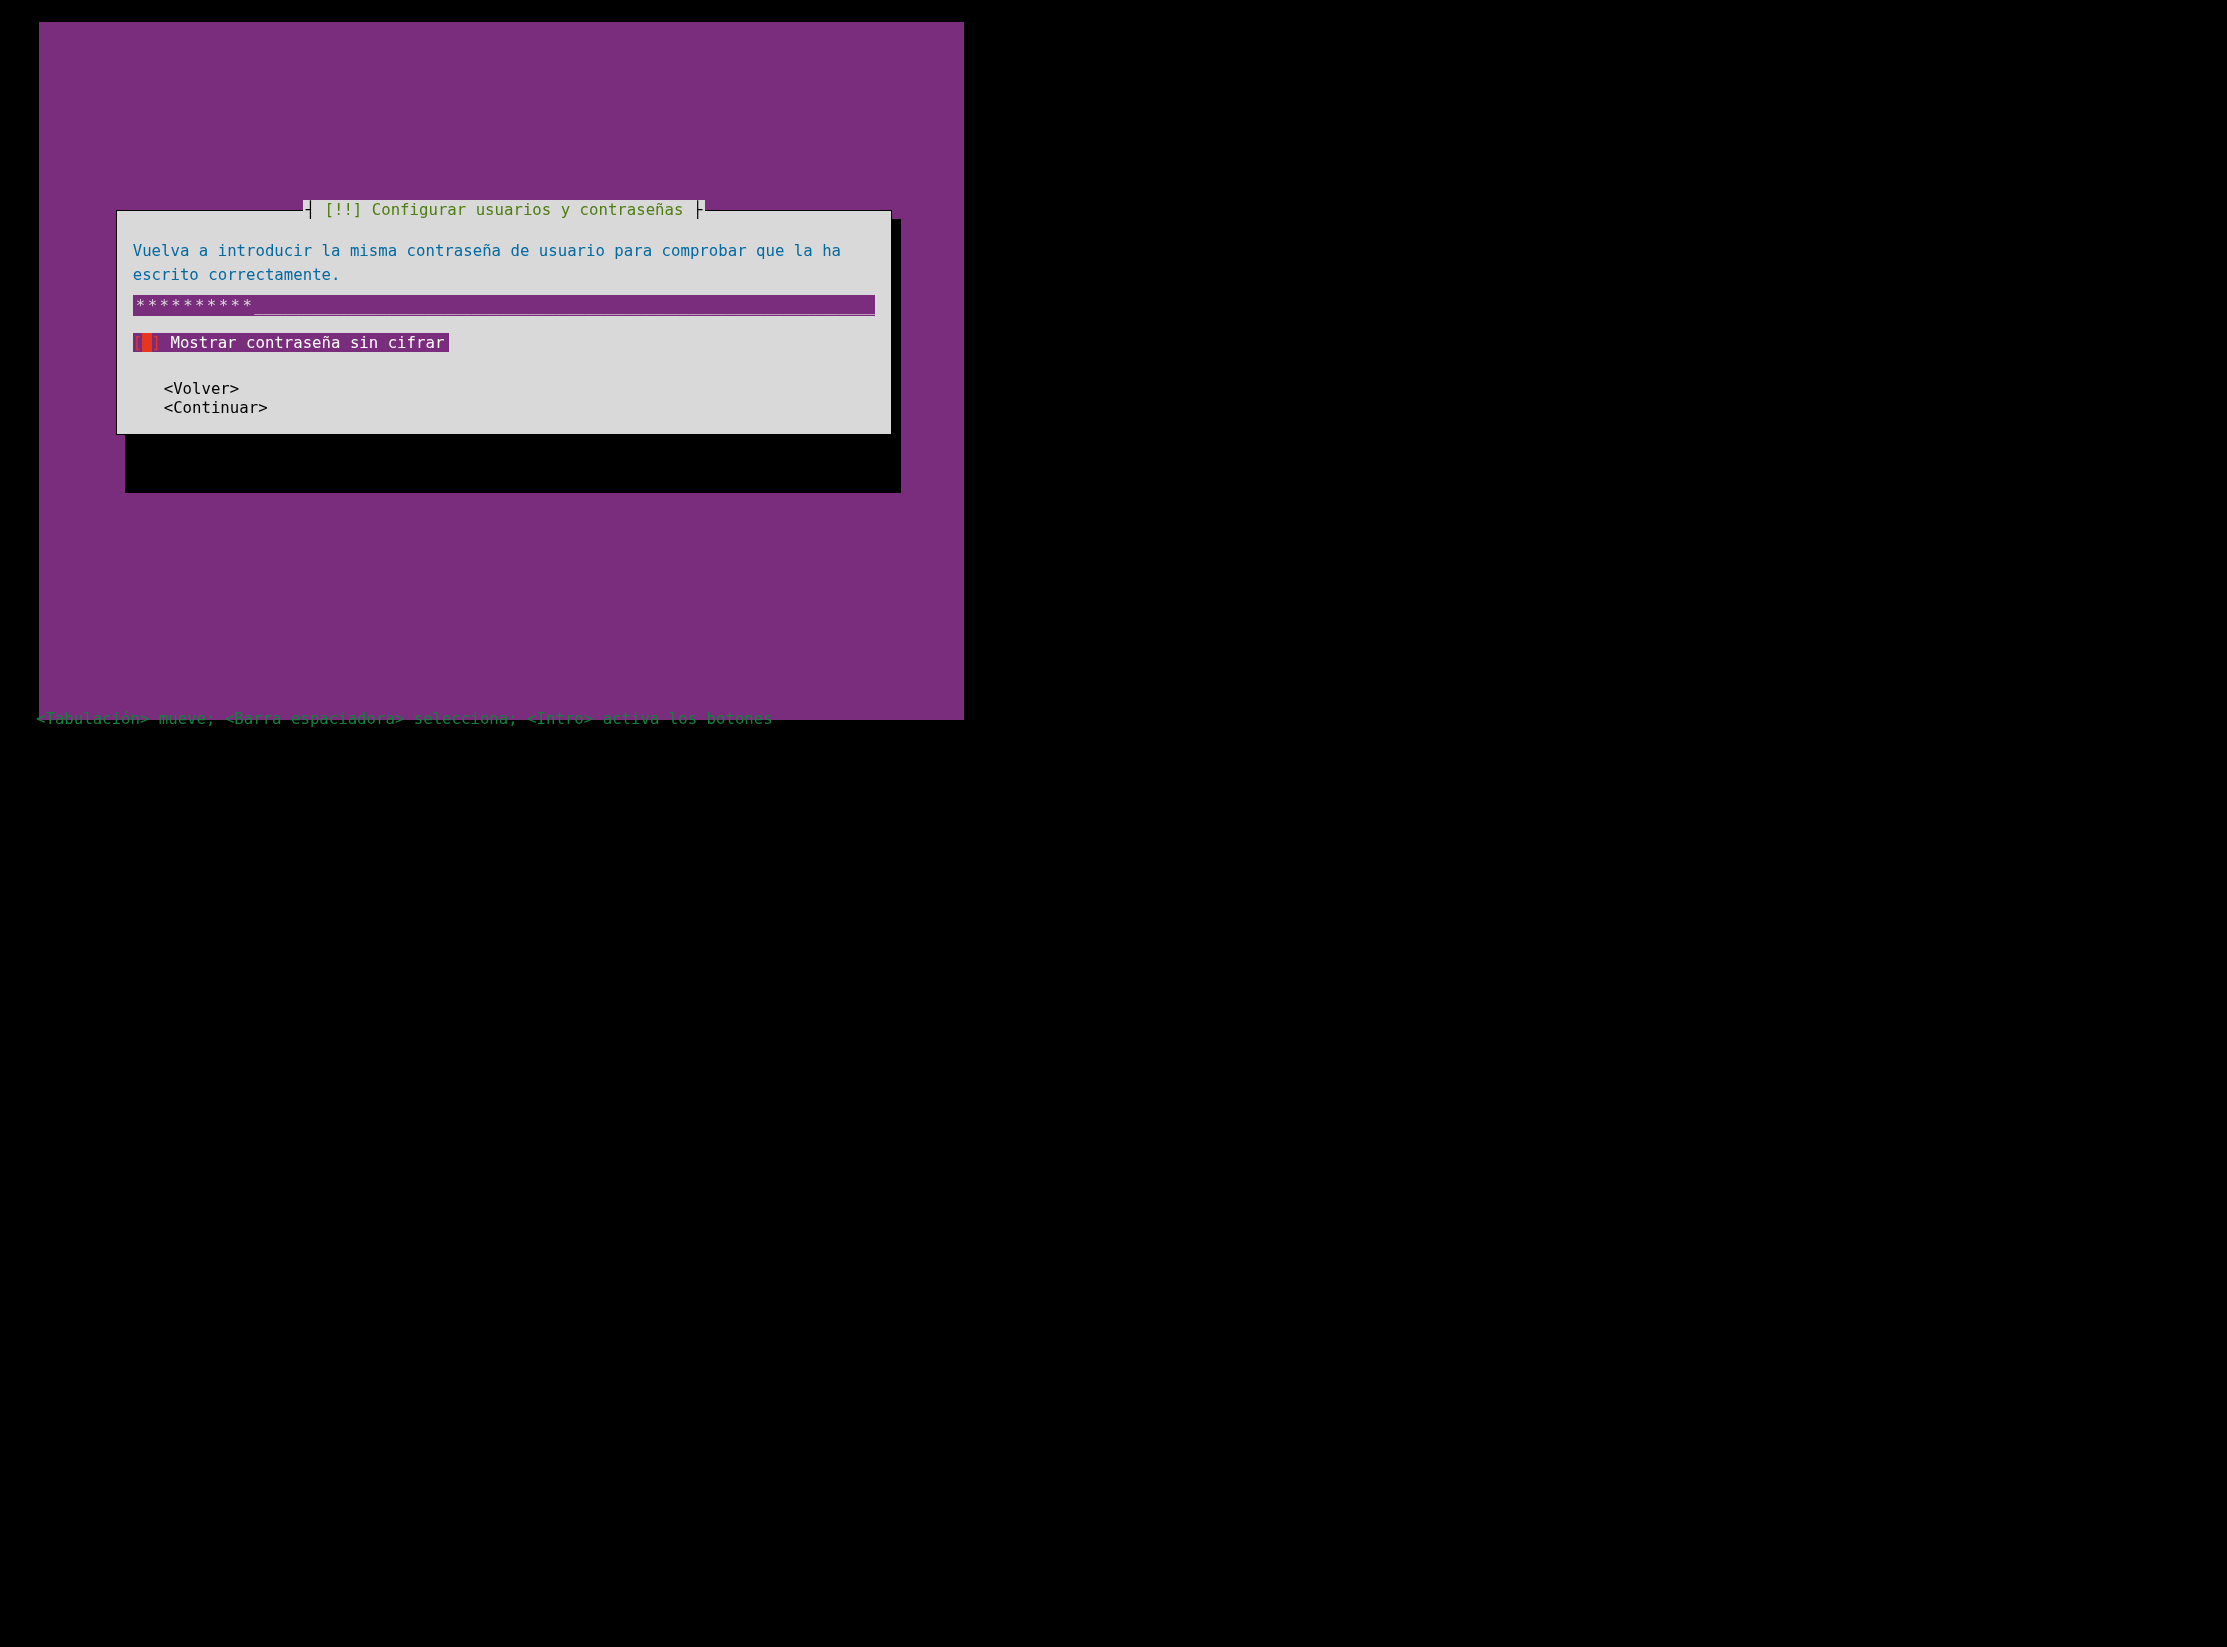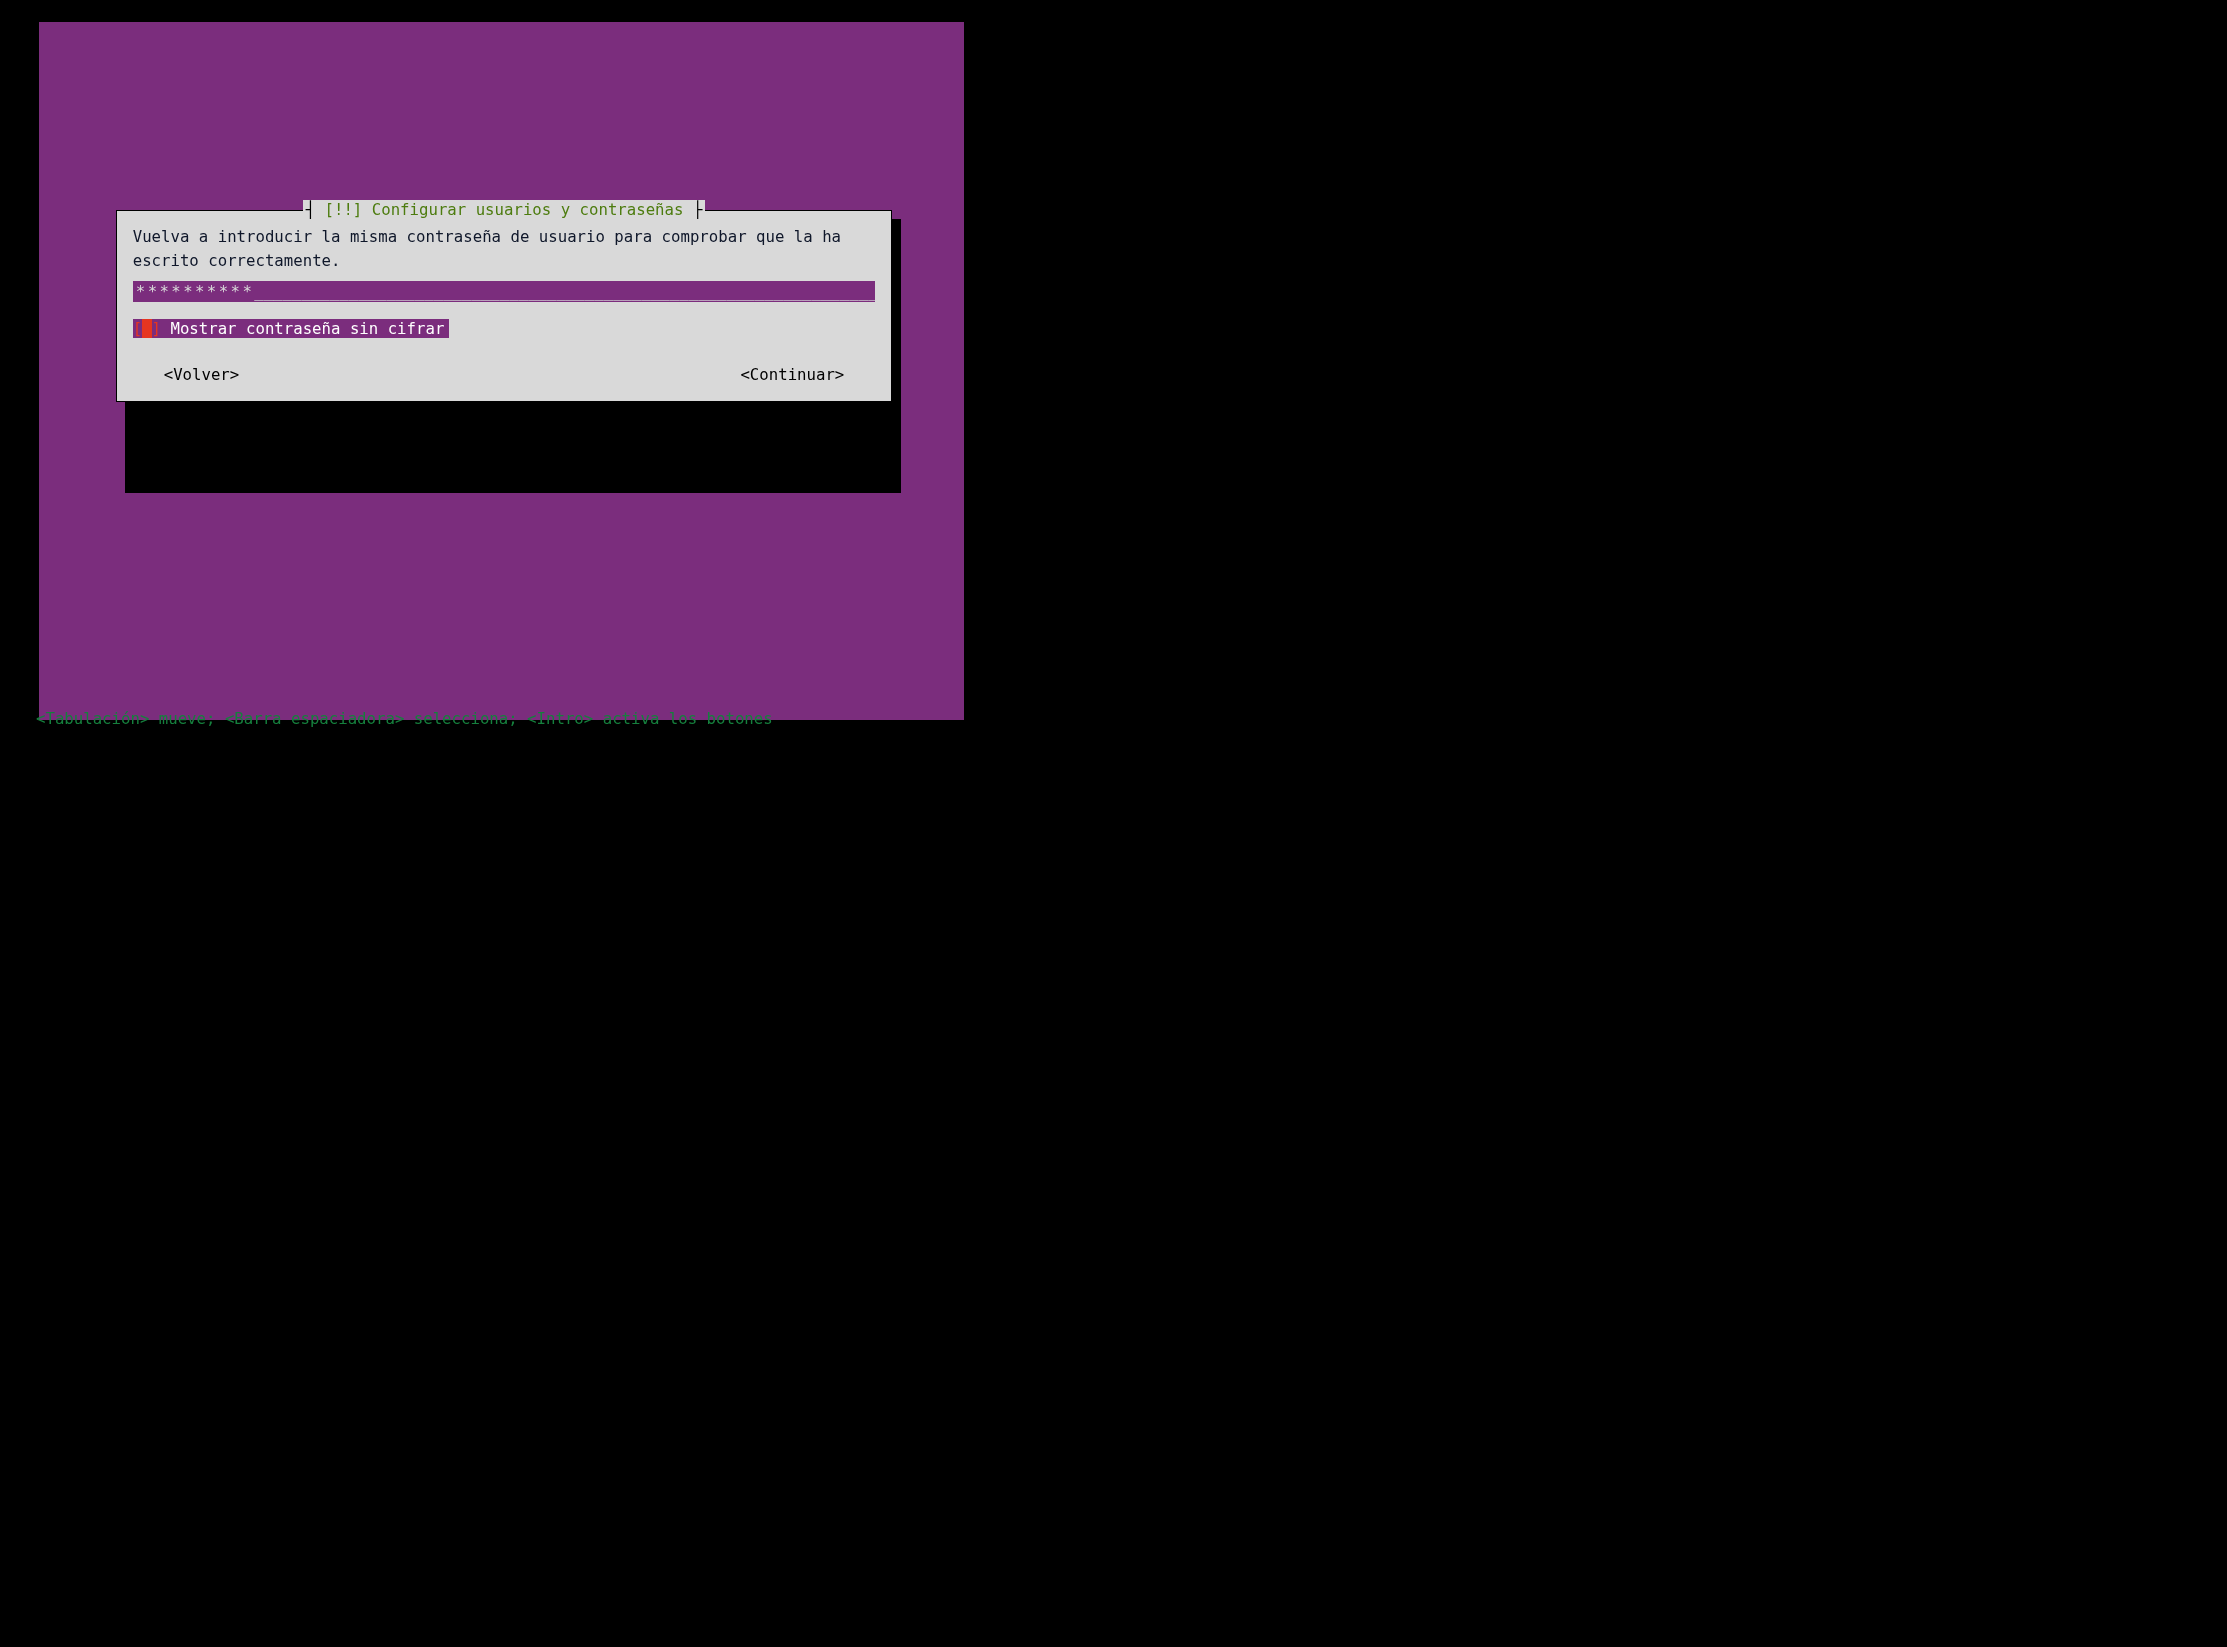--- a/index.html
+++ b/index.html
@@ -64,22 +64,22 @@
       background: #d9d9d9;
       padding: 0 3.1px;
     }
     .title-bracket {
       color: #000;
     }
     .title-text {
       color: #4d7c0f;
     }
     .body-text {
-      color: #0f172a;
-      margin-top: 0;
+      color: #0369a1;
+      margin-top: 14px;
       line-height: 1.55;
     }
     .body-text p {
       margin-bottom: 7.8px;
     }
     .password-field {
       display: block;
       width: 100%;
       background: #7b2d7d;
       color: #d9d9d9;
@@ -116,20 +116,21 @@
       background: #e63520;
       color: #e63520;
       display: inline-block;
       width: 9.4px;
     }
     .button-row {
       display: flex;
       justify-content: space-between;
       color: #000;
       padding: 0 31px 0 31px;
+      flex-direction: column;
     }
     .footer {
       position: absolute;
       left: 36px;
       bottom: 14px;
       color: #15803d;
       z-index: 3;
     }
   </style>
 </head>

